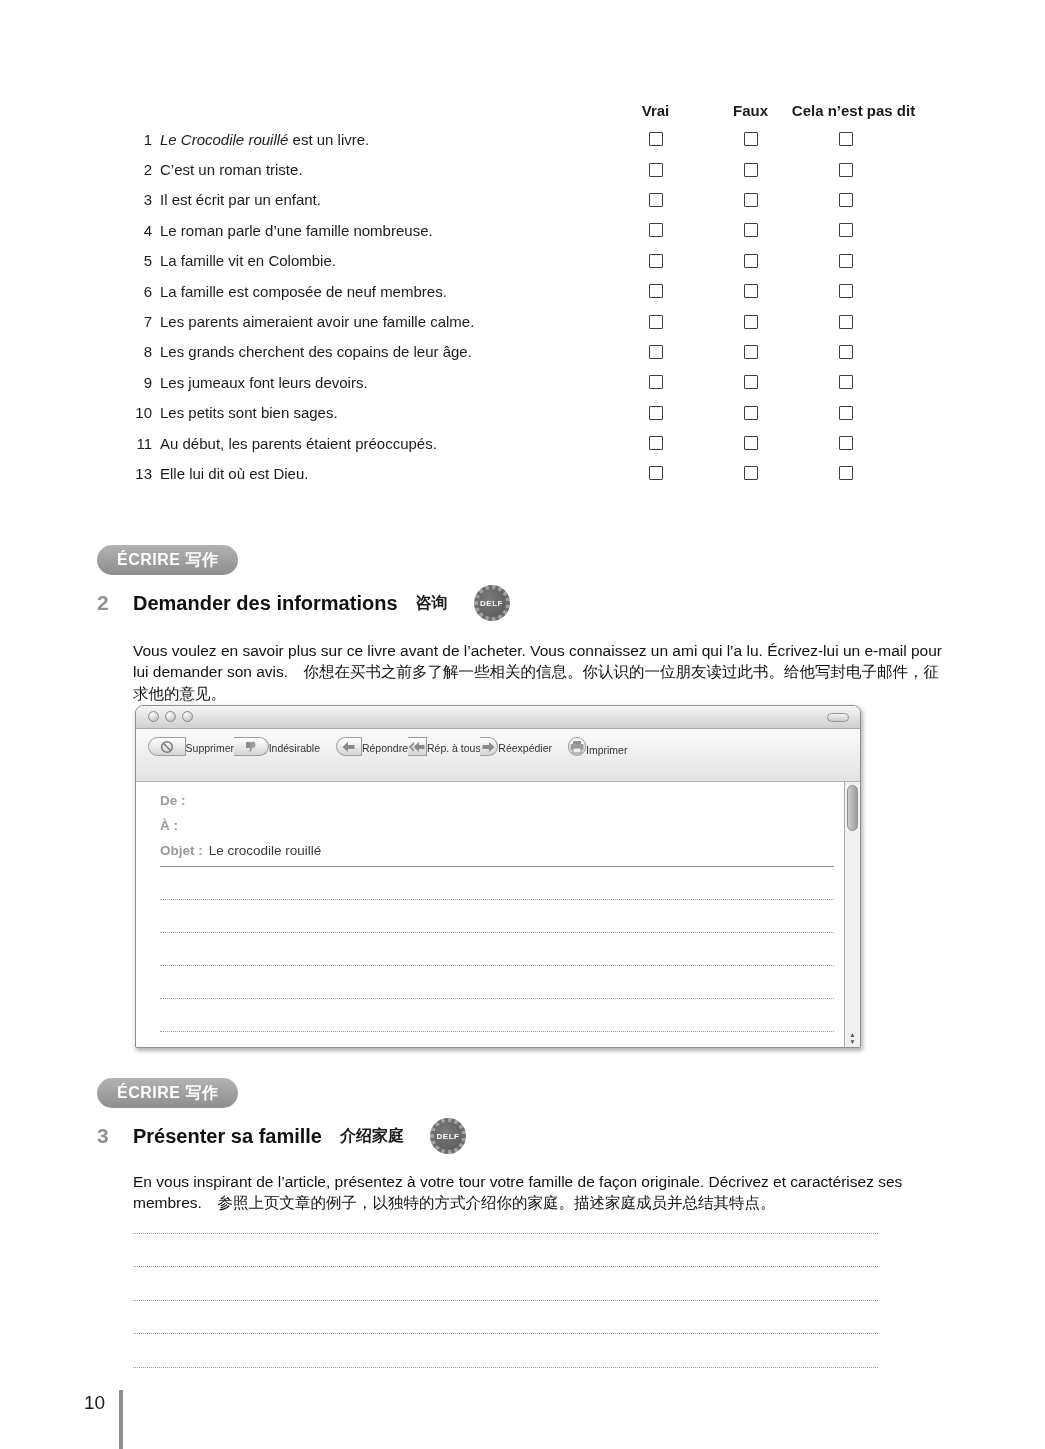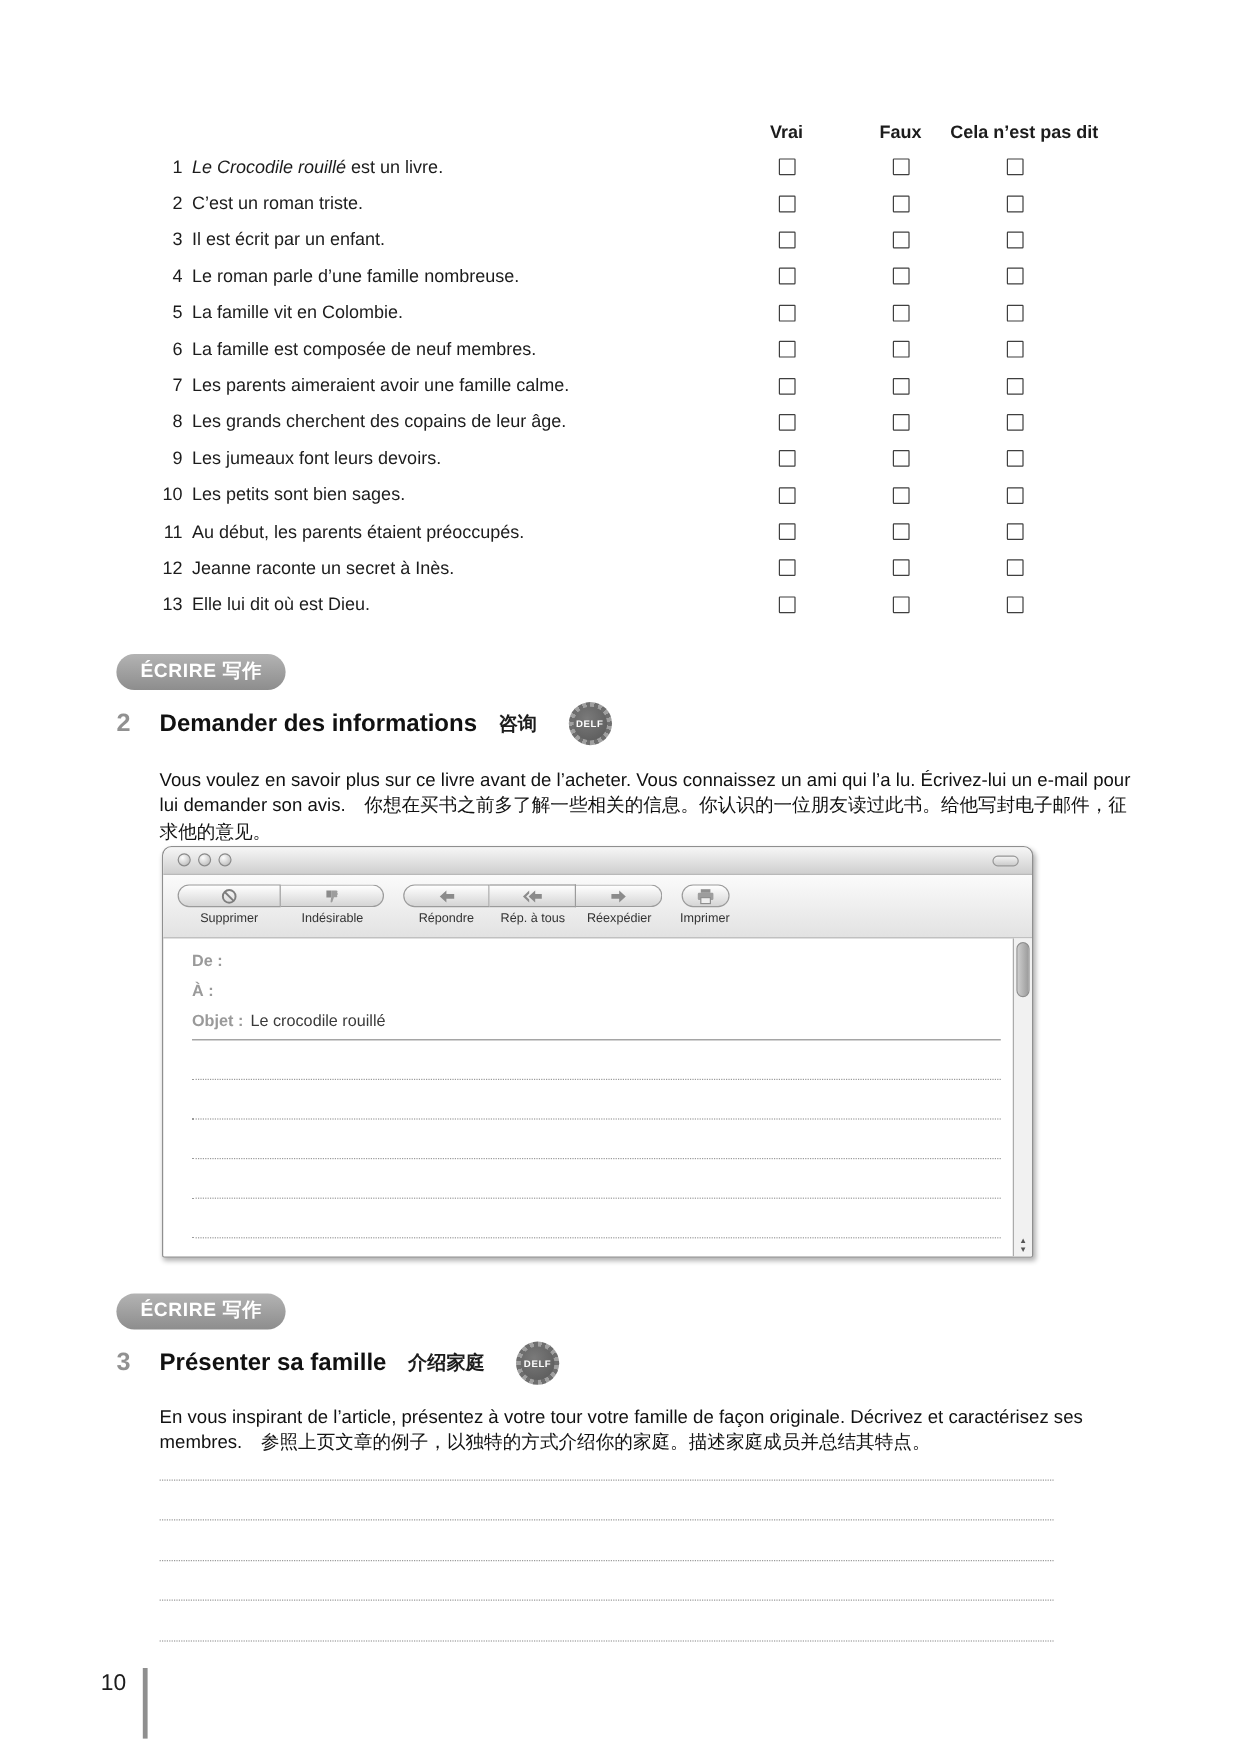--- a/index.html
+++ b/index.html
@@ -44,21 +44,21 @@
     box-shadow:1.5px 2.5px 4px rgba(0,0,0,.3);box-sizing:border-box;overflow:hidden;}
   .titlebar{position:relative;height:22px;background:linear-gradient(#f6f6f6,#cfcfcf);border-bottom:1px solid #a8a8a8;}
   .tl{position:absolute;top:5px;width:11px;height:11px;border-radius:50%;
     background:radial-gradient(circle at 35% 30%,#fdfdfd,#b2b2b2);border:1px solid #8a8a8a;box-sizing:border-box;}
   .tl.c1{left:12px;} .tl.c2{left:29px;} .tl.c3{left:46px;}
   .widget{position:absolute;top:7px;right:11px;width:22px;height:9px;border-radius:5px;
     border:1px solid #979797;background:linear-gradient(#f2f2f2,#cccccc);box-sizing:border-box;}
   .toolbar{height:53px;background:linear-gradient(#fbfbfb,#e2e2e2);border-bottom:1px solid #b2b2b2;
     display:flex;align-items:flex-start;padding:8px 0 0 12px;gap:16px;box-sizing:border-box;}
   .tgroup{display:flex;}
-  .tbtn{display:flex;flex-direction:column;align-items:center;}
+  .tbtn{display:flex;align-items:center;}
   .w86{width:86px;} .w72{width:72px;justify-content:space-between;} .w40{width:40px;align-items:flex-end;}
   .cap{box-sizing:border-box;height:19px;width:100%;display:flex;align-items:center;justify-content:center;
     background:linear-gradient(#ffffff,#d5d5d5);border:1px solid #9b9b9b;}
   .tbtn:not(:first-child) .cap{border-left:none;}
   .tgroup .tbtn:first-child .cap{border-radius:10px 0 0 10px;}
   .tgroup .tbtn:last-child .cap{border-radius:0 10px 10px 0;}
   .tgroup .tbtn:only-child .cap{border-radius:10px;}
   .tlbl{margin-top:3px;font-size:10.5px;color:#333;white-space:nowrap;}
   .mailfields{margin:4px 26px 0 24px;padding:2px 0 3px 0;border-bottom:1px solid #8f8f8f;}
   .frow{height:25px;display:flex;align-items:center;font-size:13.5px;}
@@ -227,33 +227,20 @@
         <span class="checkbox"></span>
       </span>
     <span class="qcol">
         <span class="checkbox"></span>
       </span>
     <span class="qcol">
         <span class="checkbox"></span>
       </span>
   </div>
   <div class="qrow">
-    <span class="qnum">12</span>
-    <span class="qstmt">Jeanne raconte un secret à Inès.</span>
-    <span class="qcol">
-        <span class="checkbox"></span>
-      </span>
-    <span class="qcol">
-        <span class="checkbox"></span>
-      </span>
-    <span class="qcol">
-        <span class="checkbox"></span>
-      </span>
-  </div>
-  <div class="qrow">
     <span class="qnum">13</span>
     <span class="qstmt">Elle lui dit où est Dieu.</span>
     <span class="qcol">
         <span class="checkbox"></span>
       </span>
     <span class="qcol">
         <span class="checkbox"></span>
       </span>
     <span class="qcol">
         <span class="checkbox"></span>

